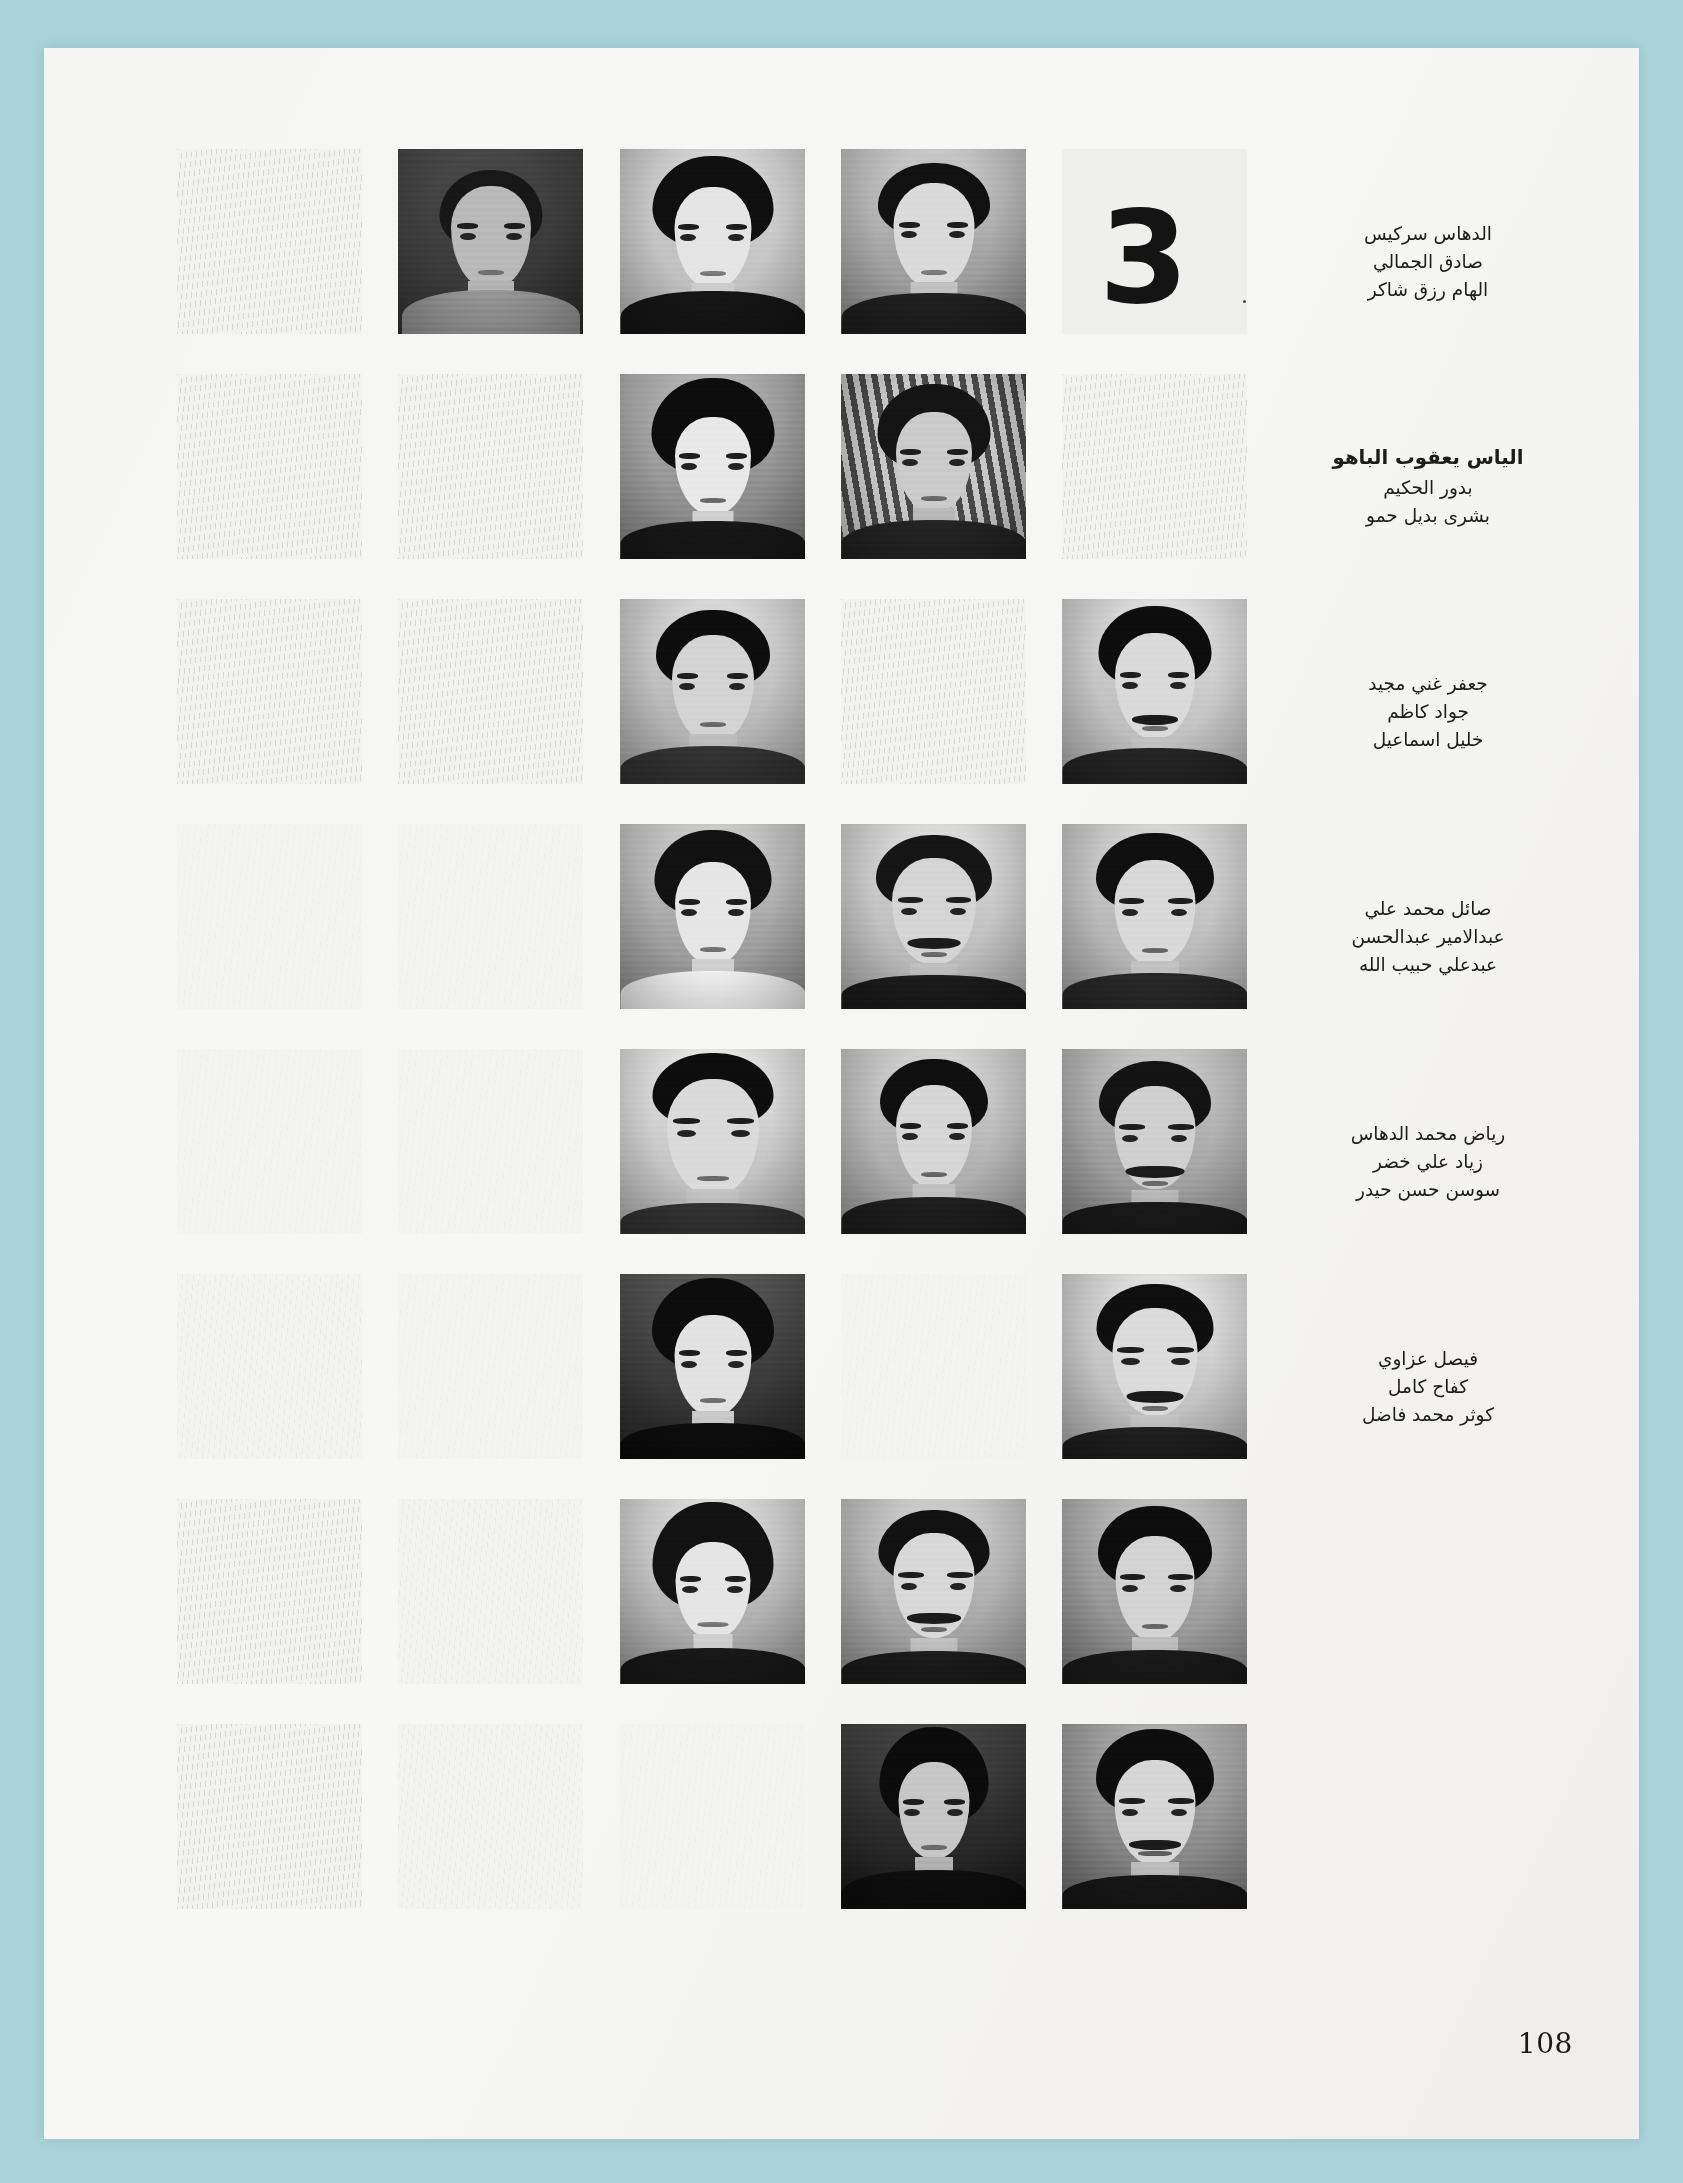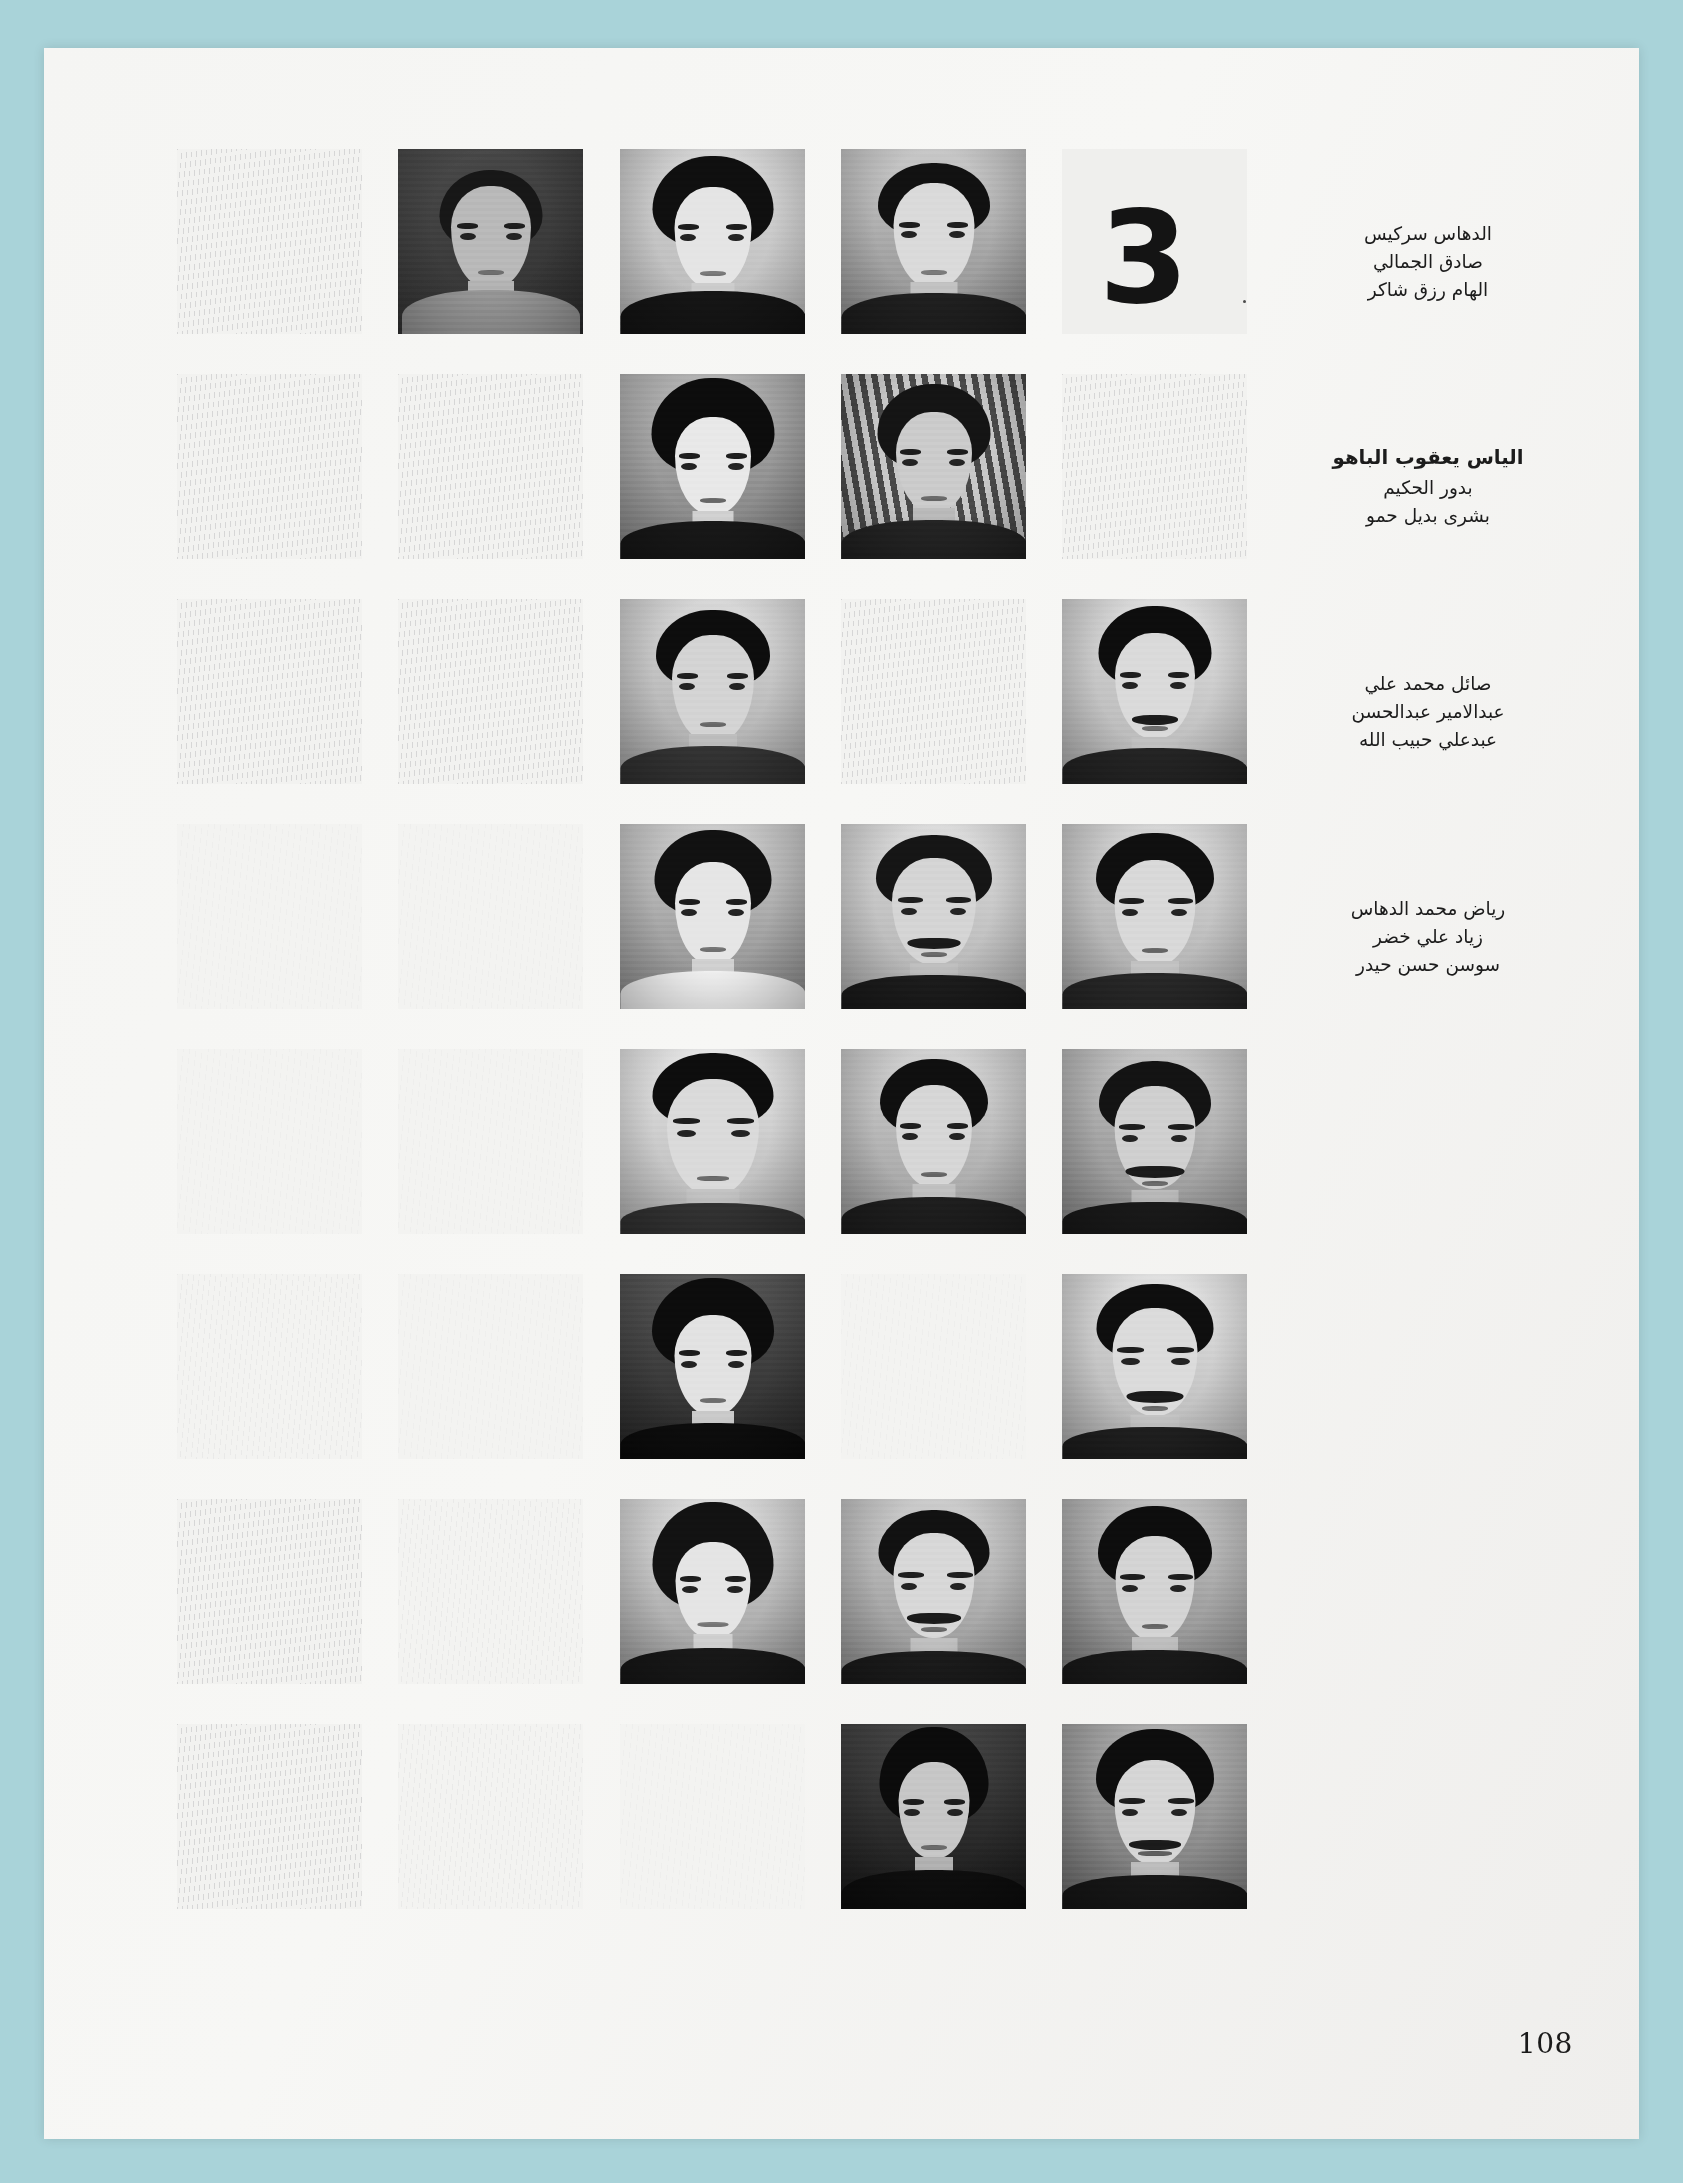--- a/index.html
+++ b/index.html
@@ -638,34 +638,44 @@
           <div class="name-line">صادق الجمالي</div>
           <div class="name-line">الهام رزق شاكر</div>
         </div>
 
         <div class="name-group">
           <div class="name-line bold">الياس يعقوب الباهو</div>
           <div class="name-line">بدور الحكيم</div>
           <div class="name-line">بشرى بديل حمو</div>
         </div>
 
+        <div class="name-group">
+          <div class="name-line">جعفر غني مجيد</div>
+          <div class="name-line">جواد كاظم</div>
+          <div class="name-line">خليل اسماعيل</div>
+        </div>
 
         <div class="name-group">
           <div class="name-line">صائل محمد علي</div>
           <div class="name-line">عبدالامير عبدالحسن</div>
           <div class="name-line">عبدعلي حبيب الله</div>
         </div>
 
         <div class="name-group">
           <div class="name-line">رياض محمد الدهاس</div>
           <div class="name-line">زياد علي خضر</div>
           <div class="name-line">سوسن حسن حيدر</div>
         </div>
 
 
+        <div class="name-group">
+          <div class="name-line">فيصل عزاوي</div>
+          <div class="name-line">كفاح كامل</div>
+          <div class="name-line">كوثر محمد فاضل</div>
+        </div>
 
 
       </div>
 
       <div class="page-number">108</div>
 
     </div>
   </div>
 </div>
 

